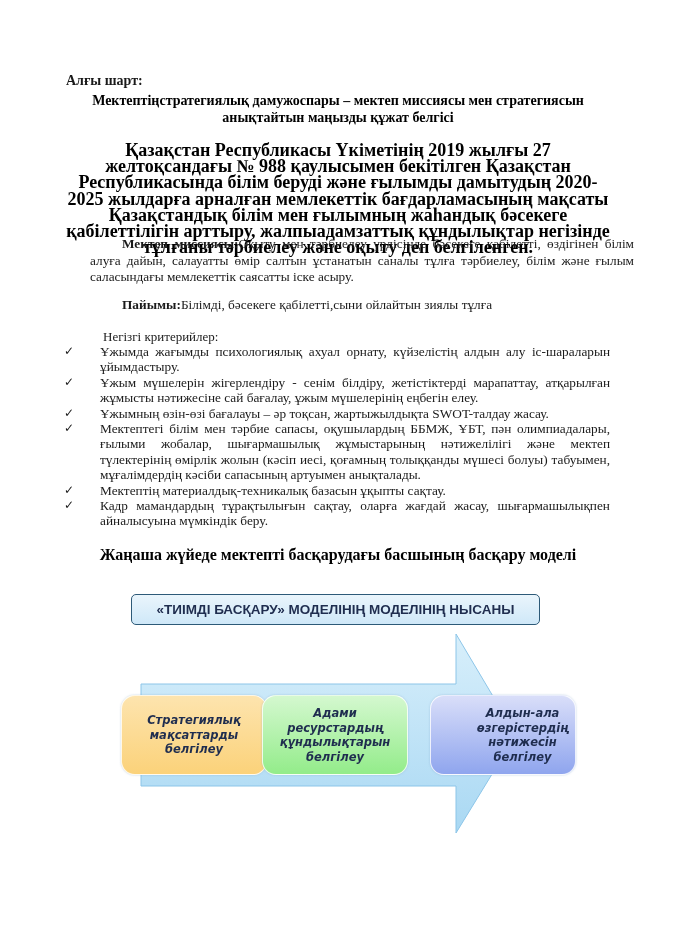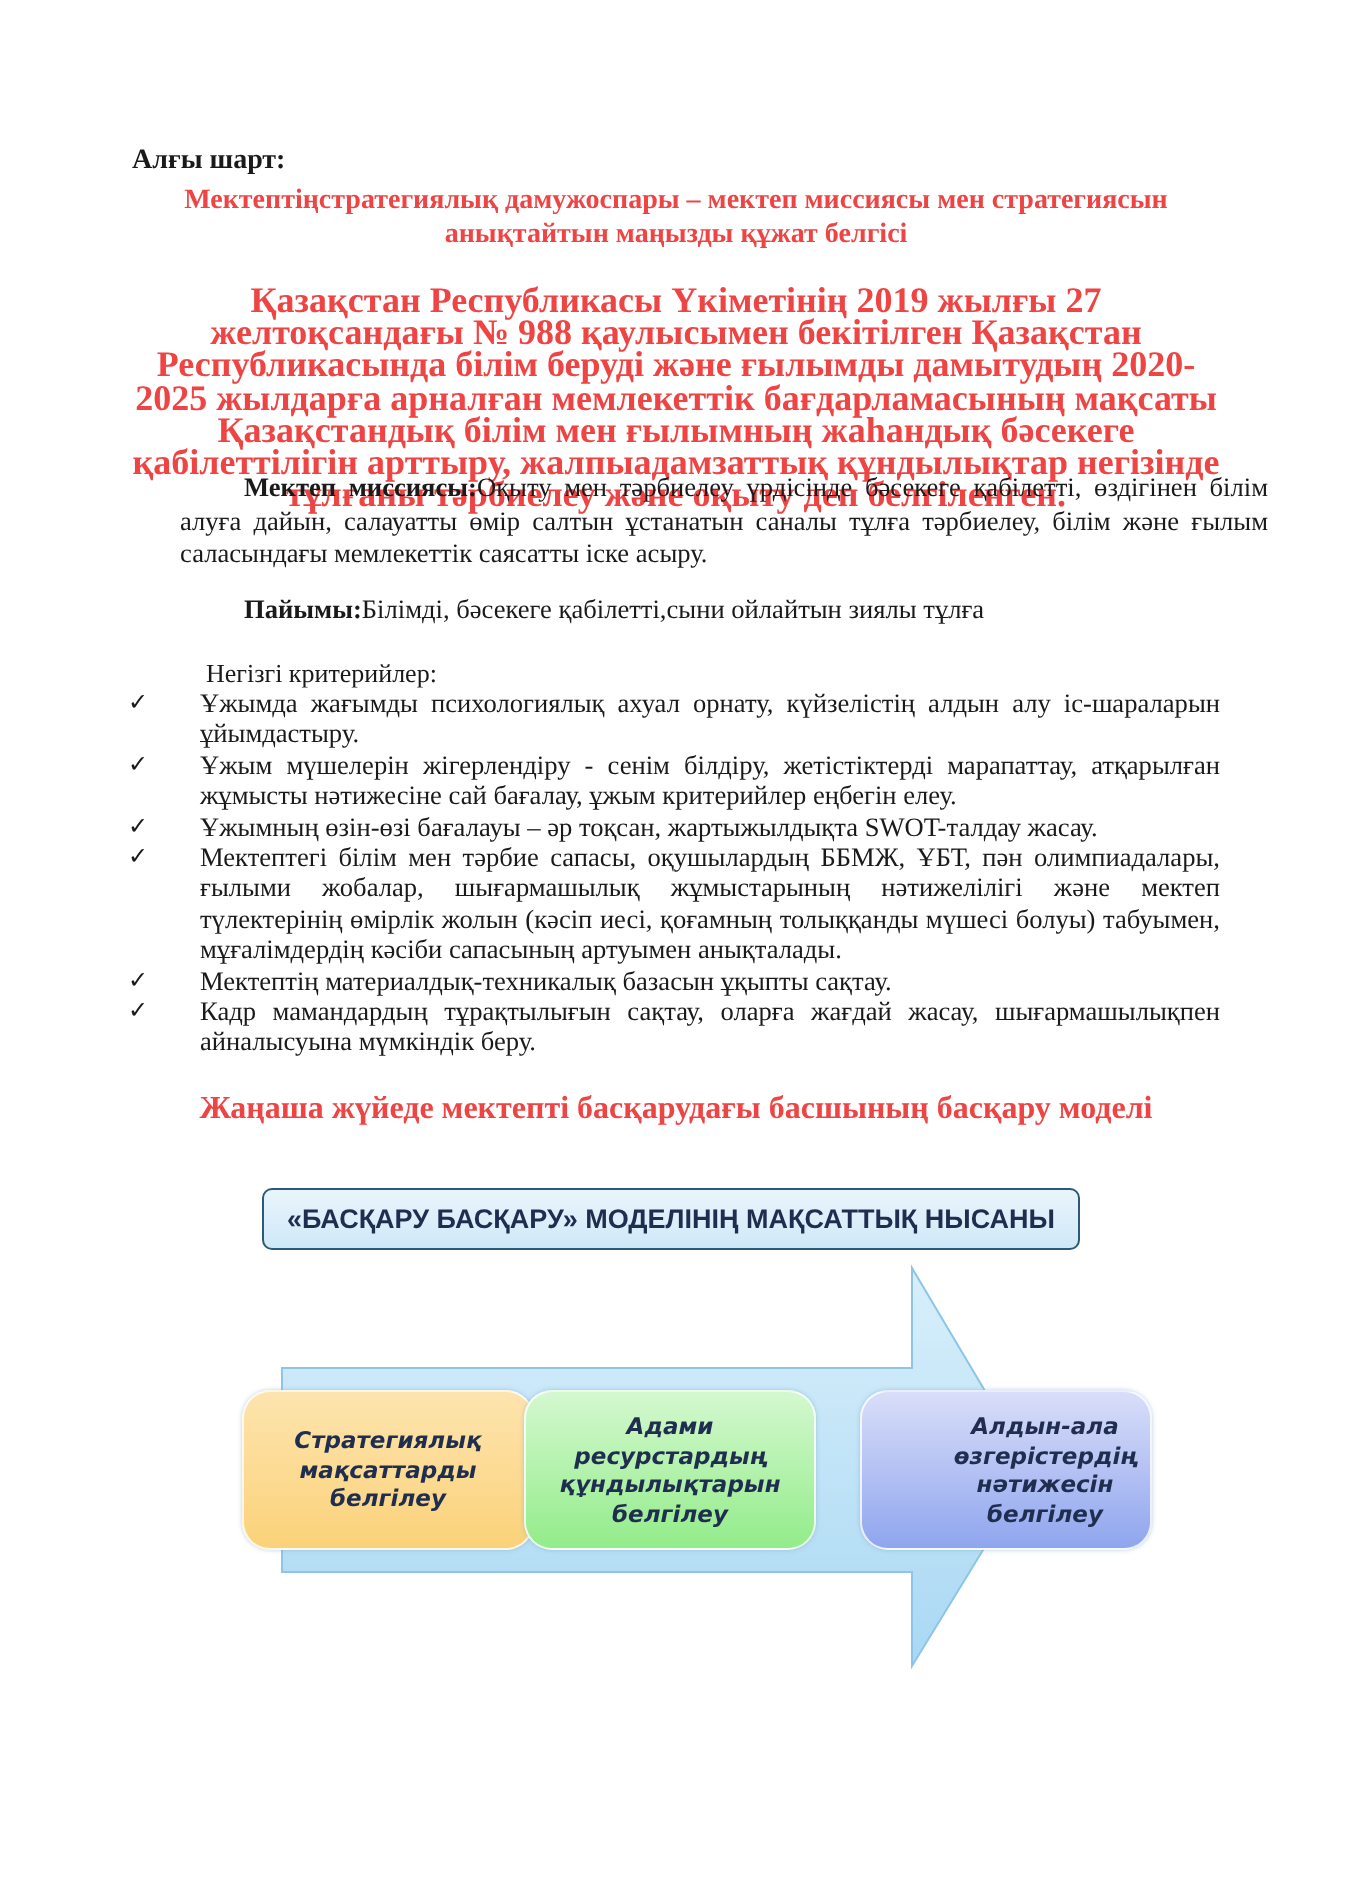--- a/index.html
+++ b/index.html
@@ -1,19 +1,19 @@
 <!DOCTYPE html>
 <html><head>
 <meta charset="utf-8">
 <style>
   html, body { margin:0; padding:0; background:#ffffff; }
   body { width:673px; height:950px; position:relative; overflow:hidden;
          font-family:"Liberation Serif", serif; color:#1a1a1a; }
   .page { position:absolute; left:0; top:0; width:673px; height:950px; }
-  .navy { color:#ef4444; }
+  .navy { color:#000000; }
   .abs { position:absolute; }
   .pre-title { left:66px; top:73px; font-size:14px; font-weight:bold; }
   .heading1 { left:66px; top:92px; width:544px; text-align:center; font-size:14px; font-weight:bold; line-height:17px; }
   .heading2 { left:66px; top:142px; width:544px; text-align:center; font-size:18px; font-weight:bold; line-height:16.2px; }
   .para { left:66px; width:544px; font-size:13.3px; line-height:16.5px; text-align:justify;margin-left:24px; }
   .mission { top:236px; }
   .mission .indent { display:inline-block; width:32px; }
   .vision { top:297px; }
   .vision .indent { display:inline-block; width:32px; }
   b { font-weight:bold; }
@@ -56,41 +56,41 @@
   </div>
 
   <div class="abs para vision">
     <span class="indent"></span><b>Пайымы:</b><span>Білімді, бәсекеге қабілетті,сыни ойлайтын зиялы тұлға</span>
   </div>
 
   <div class="abs crit-title">Негізгі критерийлер:</div>
 
   <ul class="abs crit-list">
     <li><span class="check">✓</span><span>Ұжымда жағымды психологиялық ахуал орнату, күйзелістің алдын алу іс-шараларын ұйымдастыру.</span></li>
-    <li><span class="check">✓</span><span>Ұжым мүшелерін жігерлендіру - сенім білдіру, жетістіктерді марапаттау, атқарылған жұмысты нәтижесіне сай бағалау, ұжым критерийлер еңбегін елеу.</span></li>
+    <li><span class="check">✓</span><span>Ұжым мүшелерін жігерлендіру - сенім білдіру, жетістіктерді марапаттау, атқарылған жұмысты нәтижесіне сай бағалау, ұжым мүшелерінің еңбегін елеу.</span></li>
     <li><span class="check">✓</span><span>Ұжымның өзін-өзі бағалауы – әр тоқсан, жартыжылдықта SWOT-талдау жасау.</span></li>
     <li><span class="check">✓</span><span>Мектептегі білім мен тәрбие сапасы, оқушылардың ББМЖ, ҰБТ, пән олимпиадалары, ғылыми жобалар, шығармашылық жұмыстарының нәтижелілігі және мектеп түлектерінің өмірлік жолын (кәсіп иесі, қоғамның толыққанды мүшесі болуы) табуымен, мұғалімдердің кәсіби сапасының артуымен анықталады.</span></li>
     <li><span class="check">✓</span><span>Мектептің материалдық-техникалық базасын ұқыпты сақтау.</span></li>
     <li><span class="check">✓</span><span>Кадр мамандардың тұрақтылығын сақтау, оларға жағдай жасау, шығармашылықпен айналысуына мүмкіндік беру.</span></li>
   </ul>
 
   <div class="abs section-title navy">Жаңаша жүйеде мектепті басқарудағы басшының басқару моделі</div>
 
   <div class="abs diagram">
     <svg width="673" height="950">
       <defs>
         <linearGradient id="arrowGrad" x1="0" y1="0" x2="0" y2="1">
           <stop offset="0" stop-color="#d8effb"></stop>
           <stop offset="1" stop-color="#a9d8f3"></stop>
         </linearGradient>
       </defs>
       <polygon points="141,684 456,684 456,634 516,735 456,833 456,786 141,786" fill="url(#arrowGrad)" stroke="#8cc5e8" stroke-width="1"></polygon>
     </svg>
 
-    <div class="abs model-title">«БАСҚАРУ БАСҚАРУ» МОДЕЛІНІҢ МАҚСАТТЫҚ НЫСАНЫ</div>
+    <div class="abs model-title">«ТИІМДІ БАСҚАРУ» МОДЕЛІНІҢ МОДЕЛІНІҢ НЫСАНЫ</div>
 
     <div class="abs step step1">
       <span>Стратегиялық мақсаттарды белгілеу</span>
     </div>
     <div class="abs step step2">
       <span>Адами ресурстардың құндылықтарын белгілеу</span>
     </div>
     <div class="abs step step3">
       <span>Алдын-ала өзгерістердің нәтижесін белгілеу</span>
     </div>

